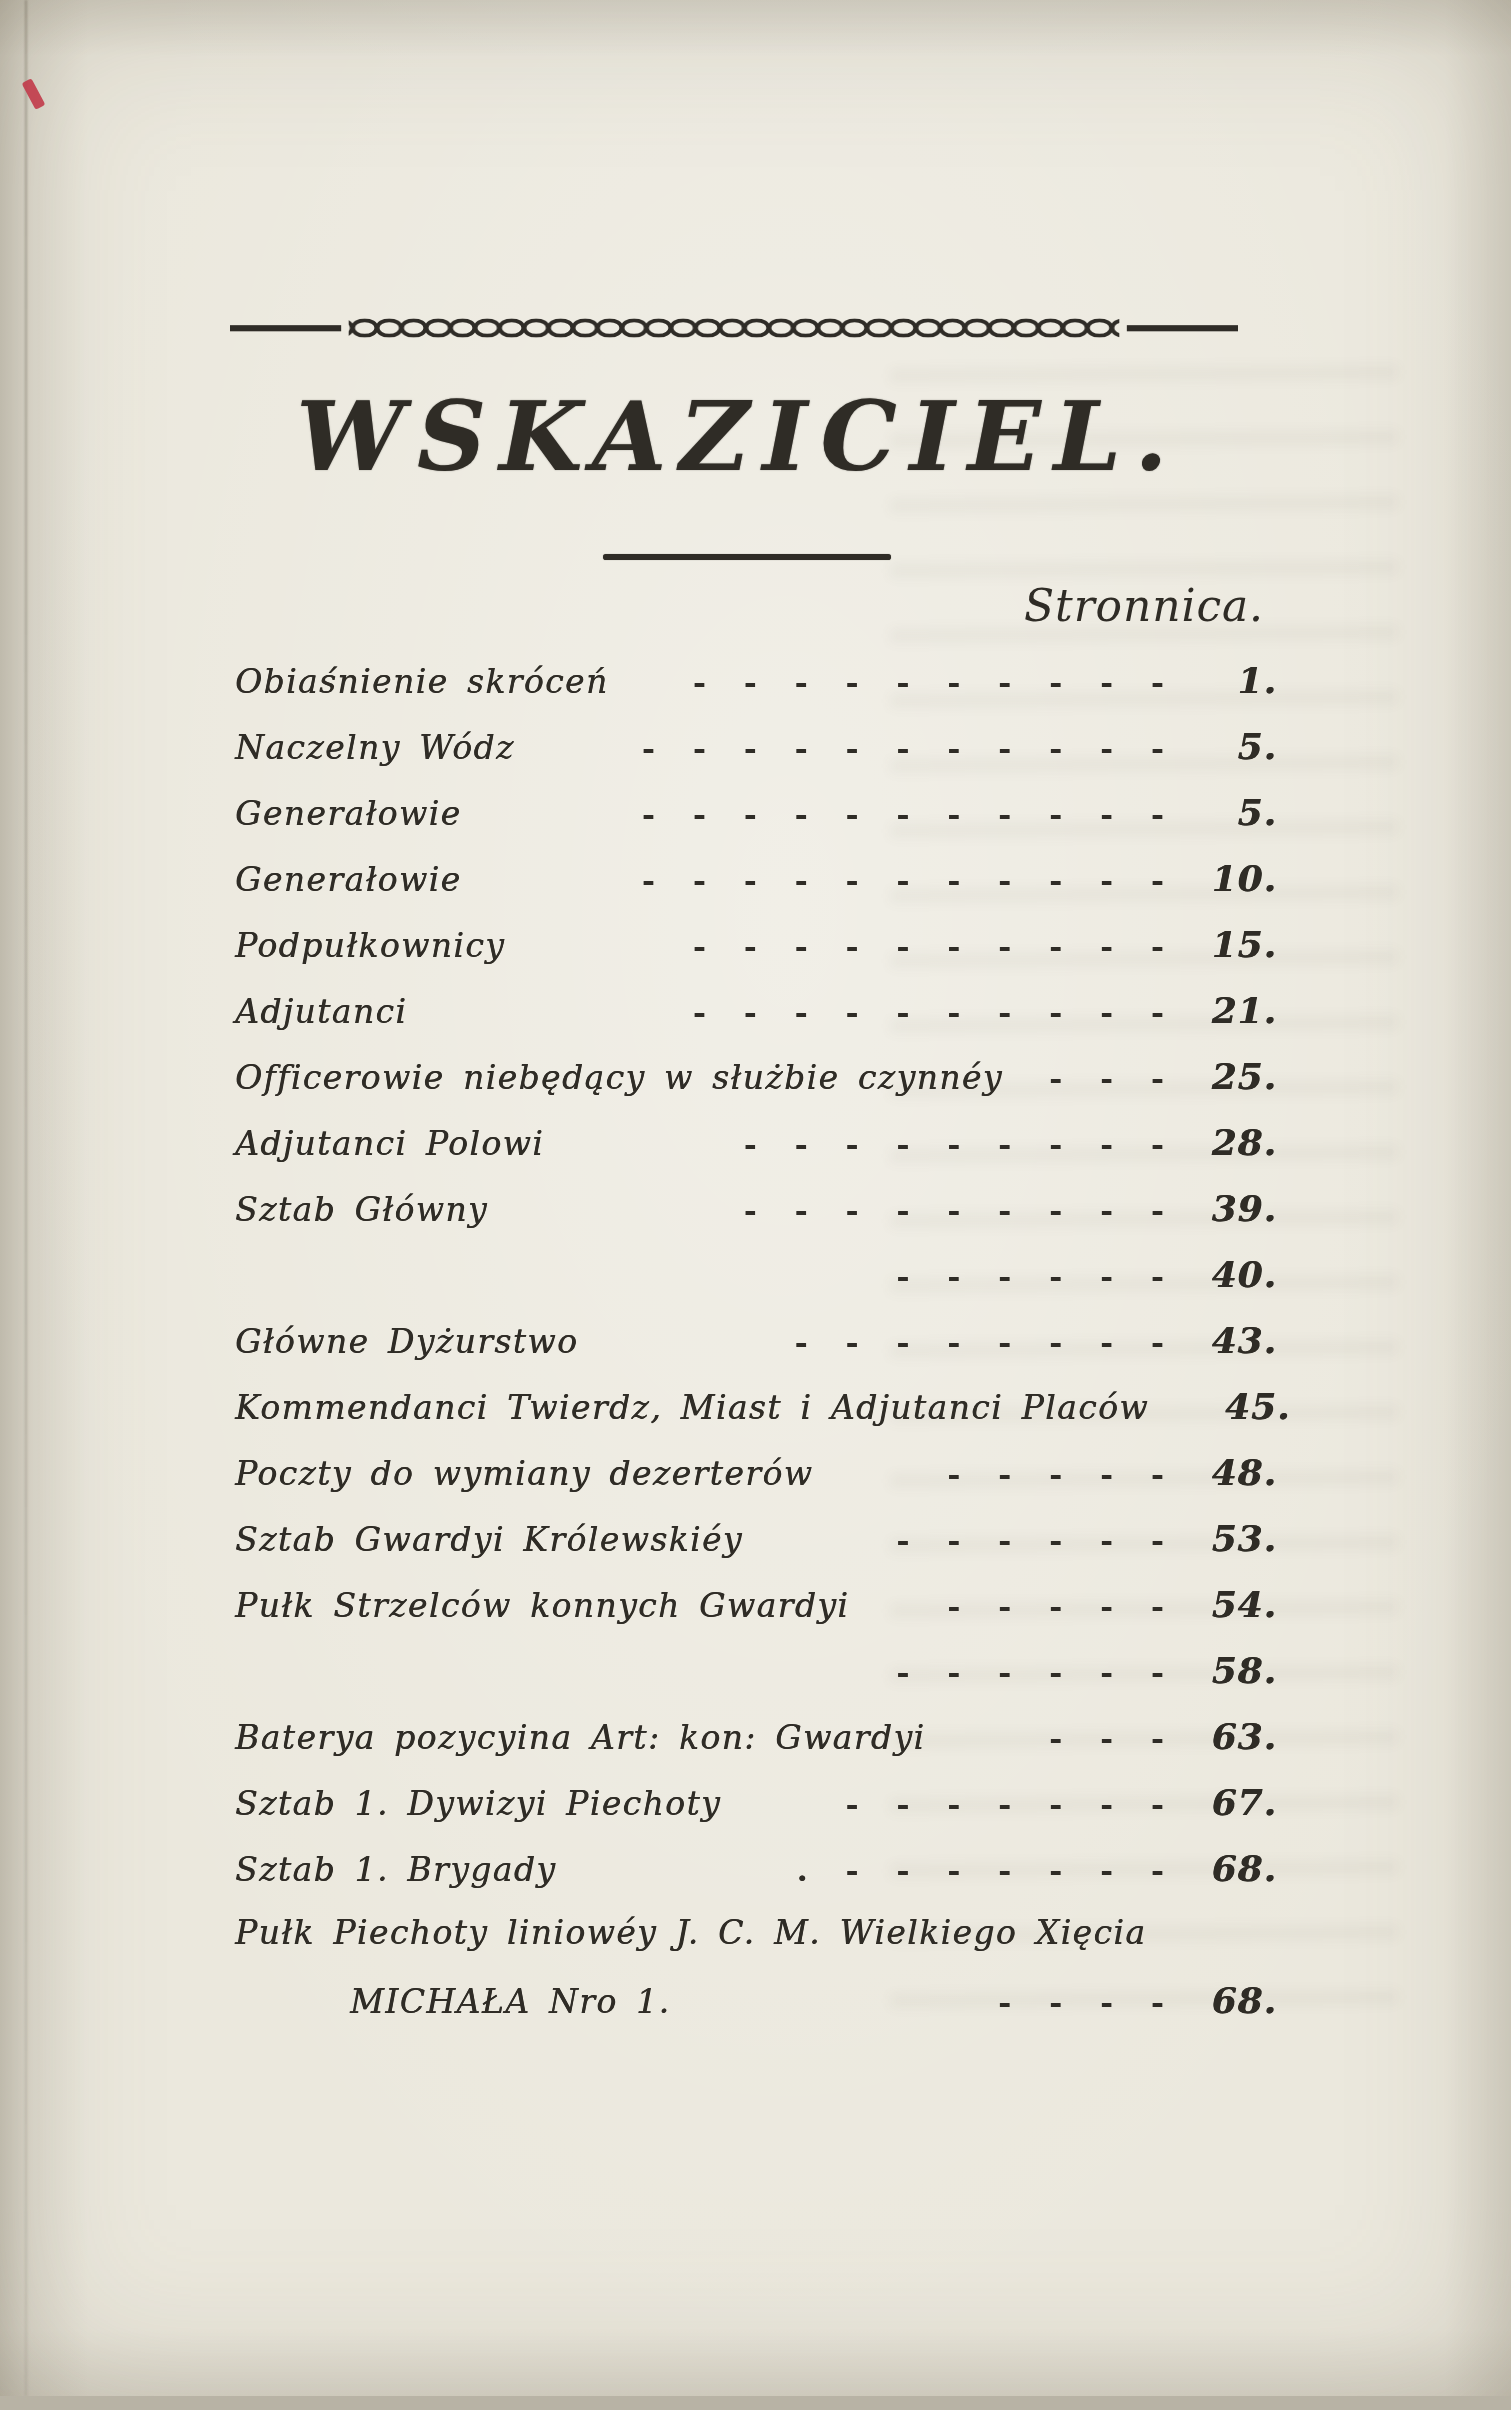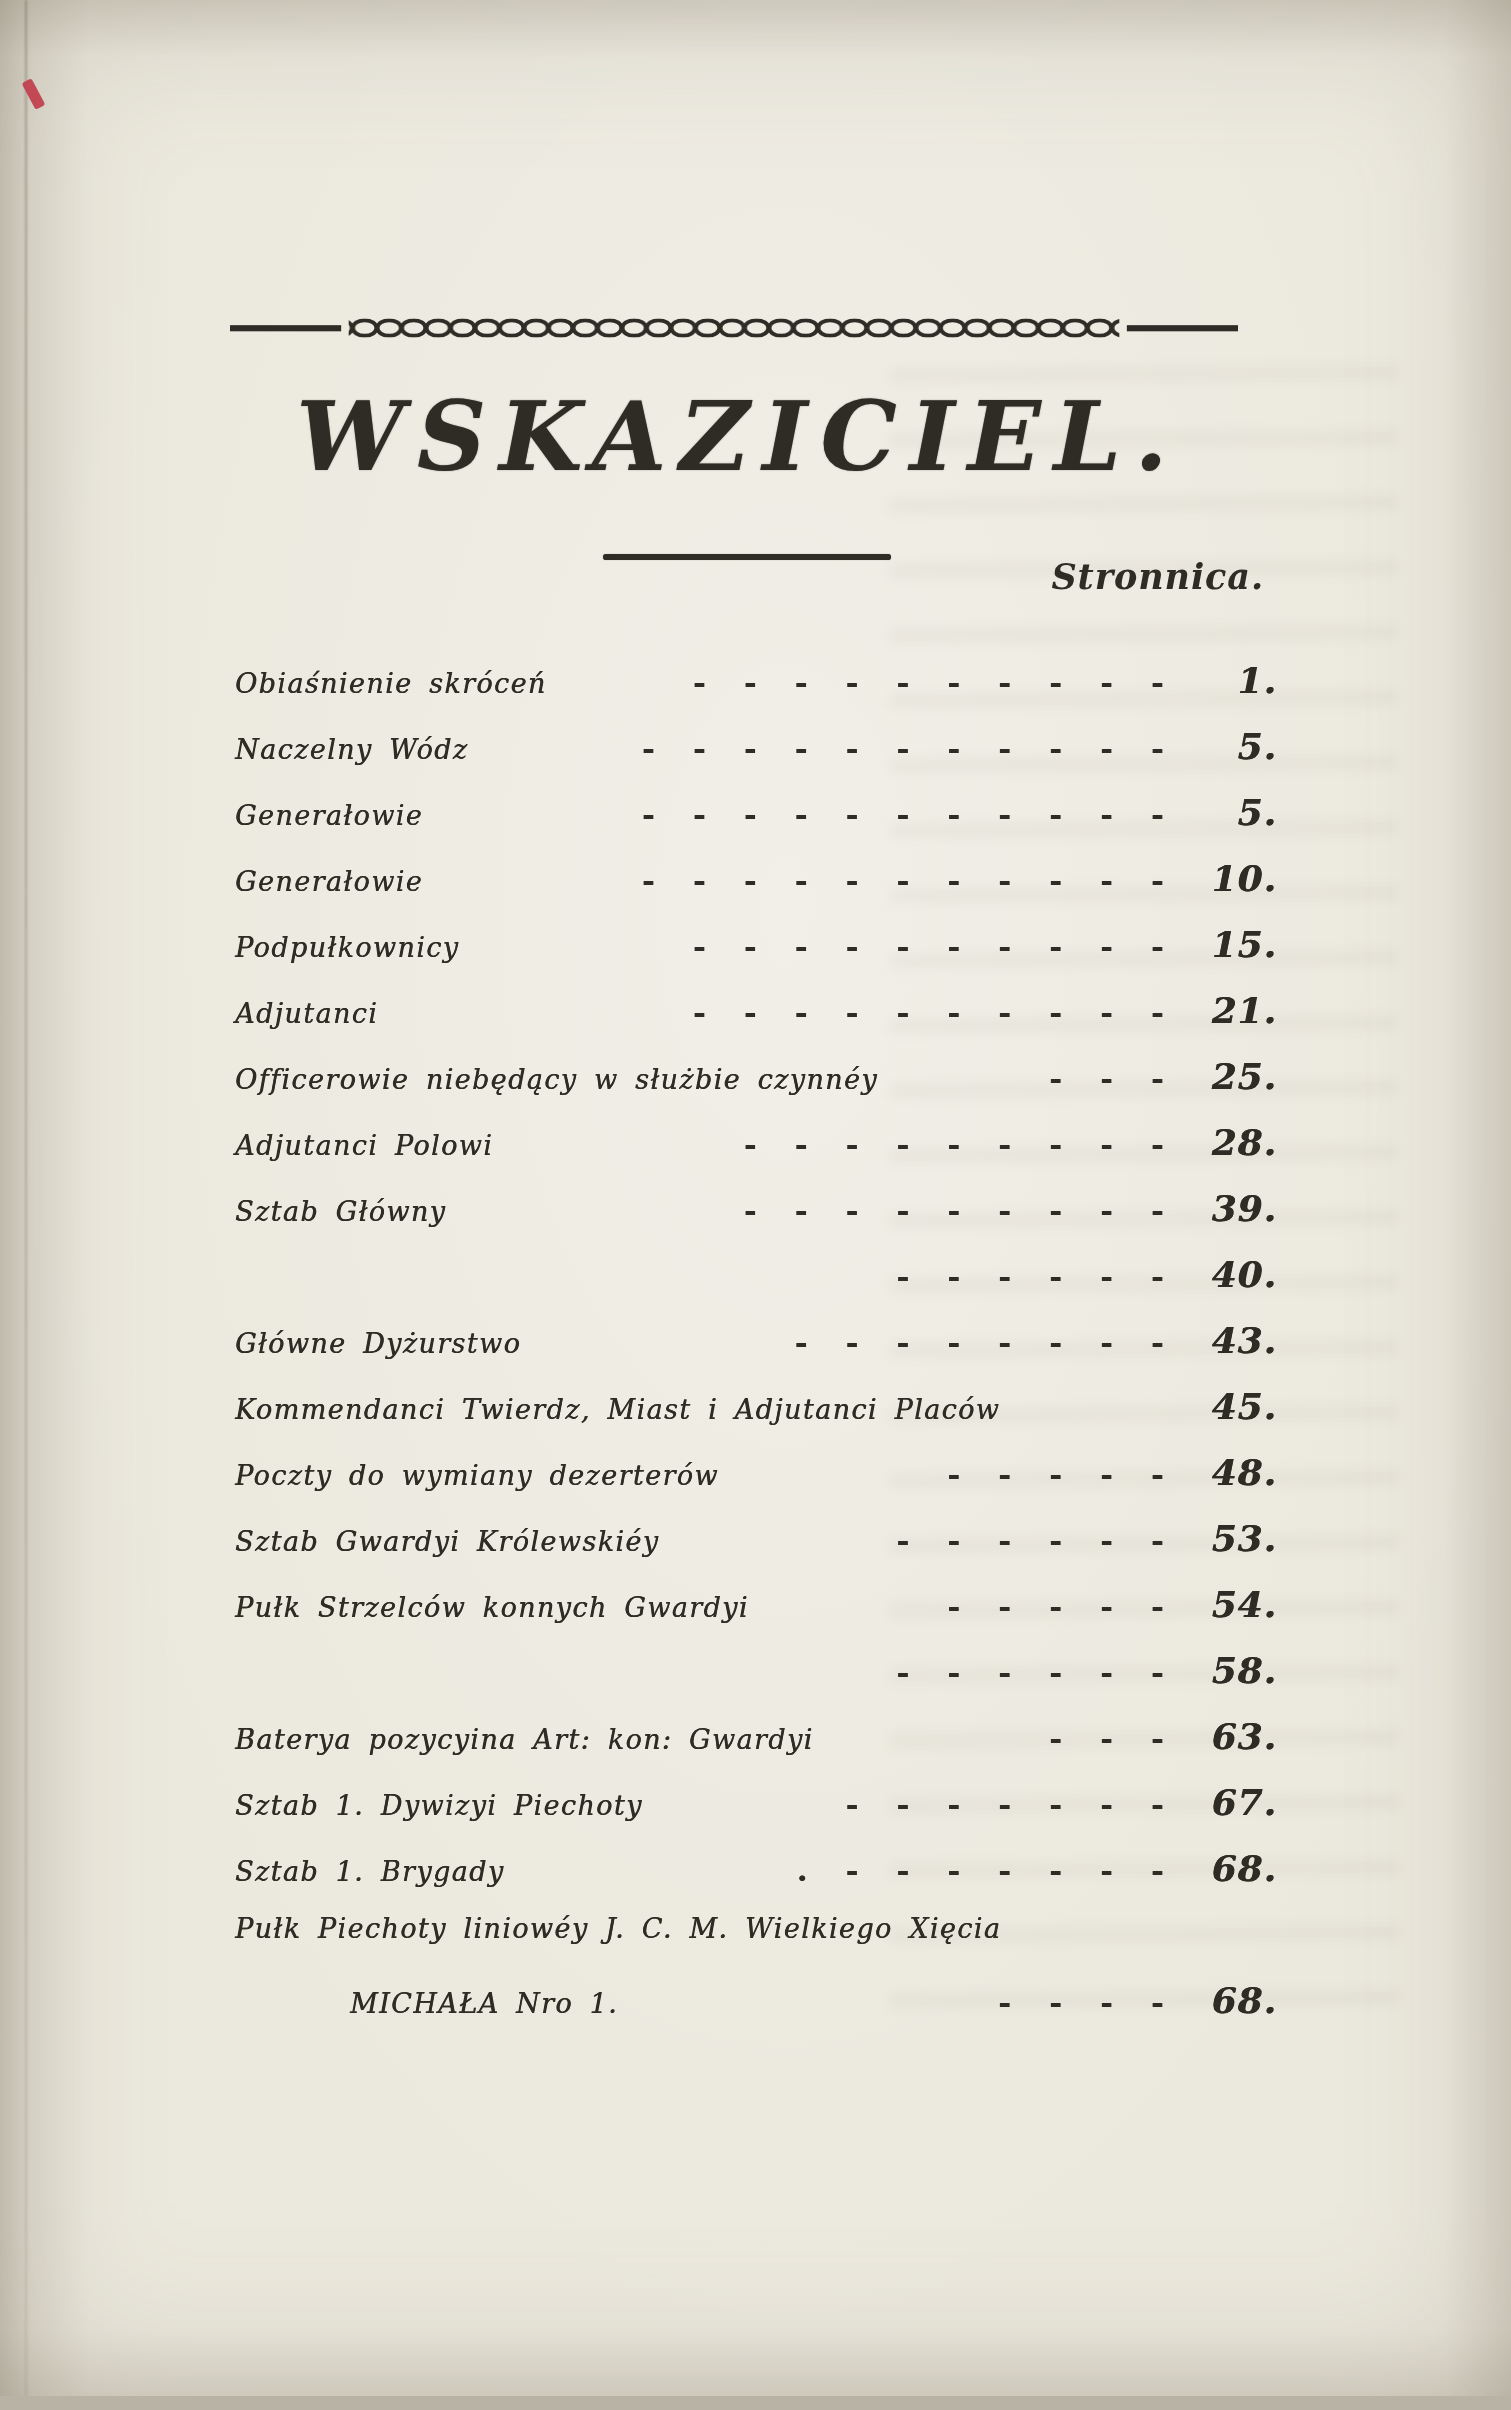--- a/index.html
+++ b/index.html
@@ -45,34 +45,34 @@
     letter-spacing:13px;
     text-shadow:0 0 1.4px rgba(47,44,38,.55);
     white-space:nowrap;
   }
   .title-rule{
     position:absolute;top:554px;left:603px;width:288px;height:5.6px;
     background:#2f2c26;border-radius:2.8px;
     box-shadow:0 0 0.9px rgba(47,44,38,.6);
   }
   .column-header{
-    position:absolute;top:556px;right:247px;
-    font-style:italic;font-weight:700;font-size:35px;
+    position:absolute;top:580px;right:247px;
+    font-style:italic;font-weight:400;font-size:44px;
     letter-spacing:0.9px;
   }
   .toc{
     position:absolute;top:659px;left:235px;right:234px;
   }
   .row{
     display:flex;align-items:baseline;height:66px;
     text-shadow:0.4px 0 0 currentColor;
   }
   .row.indent{padding-left:115px;}
   .label{
-    font-style:italic;font-size:27px;letter-spacing:1.4px;word-spacing:6.6px;
+    font-style:italic;font-size:33px;letter-spacing:1.4px;word-spacing:6.6px;
     white-space:nowrap;
   }
   .leader{
     flex:1;overflow:hidden;white-space:nowrap;
     text-align:right;
     font-weight:700;font-size:30px;
     word-spacing:28px;
     padding:0 24.5px 0 28px;
   }
   .pagenum{

